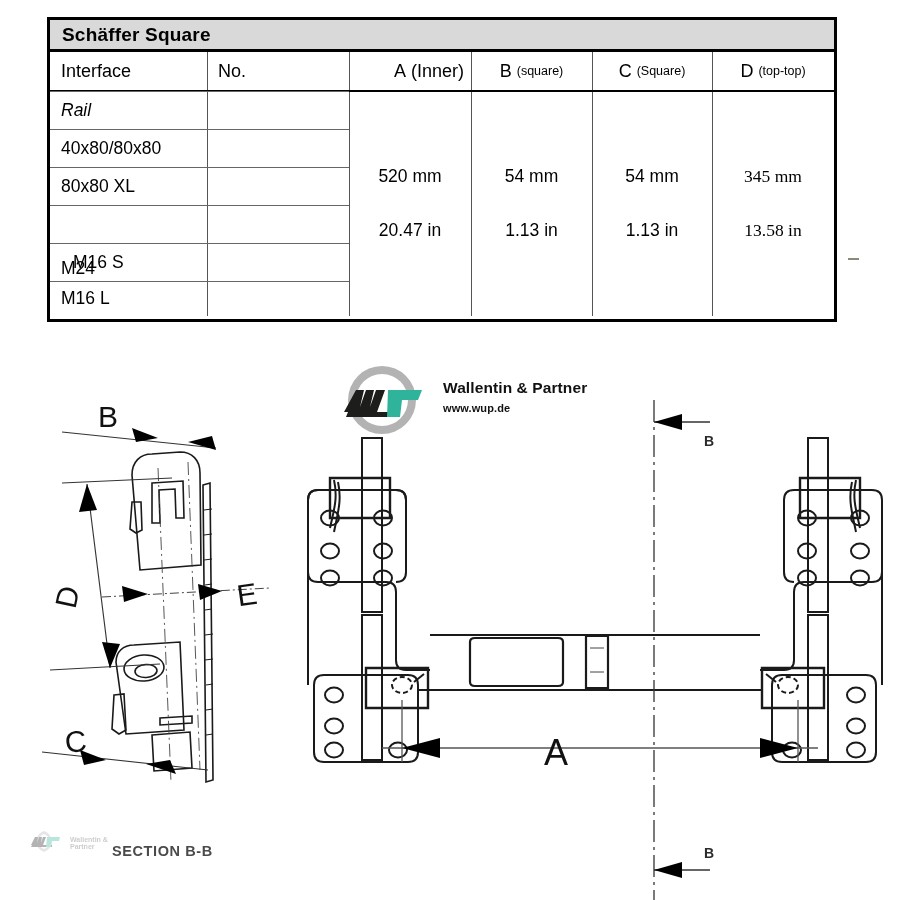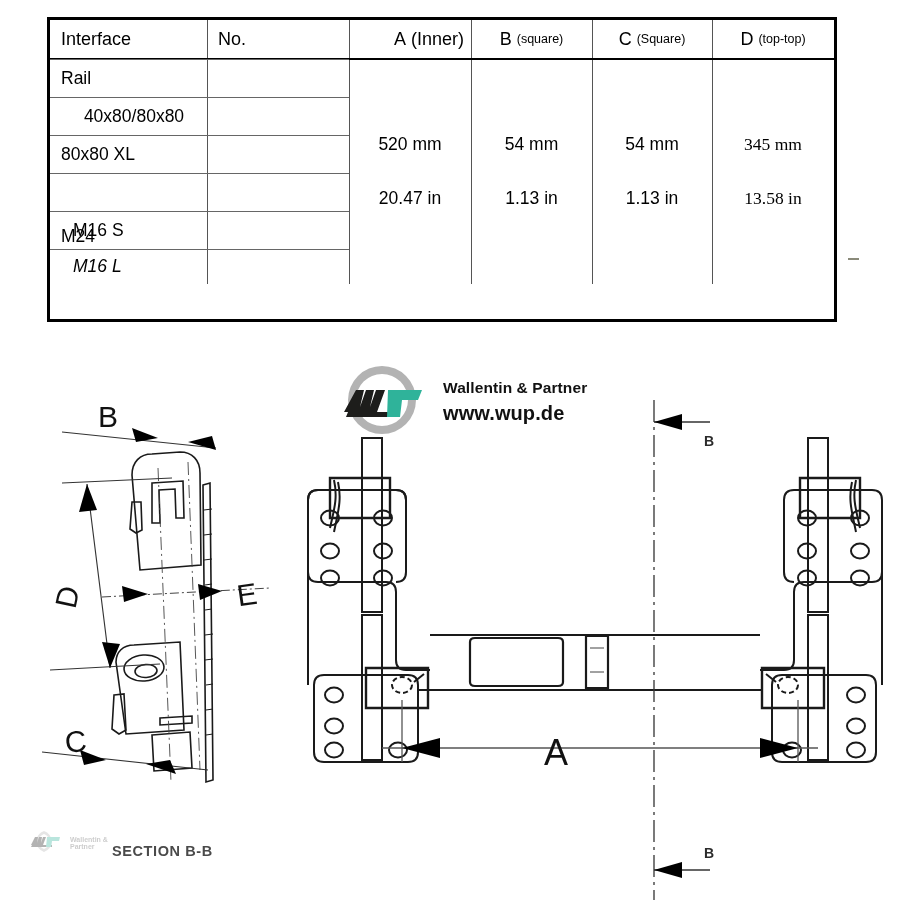--- a/index.html
+++ b/index.html
@@ -93,21 +93,21 @@
 
   
   .logo-wrap {
     position: absolute;
     left: 330px; top: 360px;
     width: 270px; height: 80px;
   }
   .logo-mark { position: absolute; left: 0; top: 0; width: 105px; height: 80px; }
   .logo-text { position: absolute; left: 113px; top: 19px; }
   .logo-text .l1 { font-size: 15.5px; font-weight: bold; color: #111; letter-spacing: .1px;}
-  .logo-text .l2 { font-size: 20px; font-weight: bold; color: #111; margin-top: 5px; letter-spacing: .1px;}
+  .logo-text .l2 { font-size: 11px; font-weight: bold; color: #111; margin-top: 5px; letter-spacing: .1px;}
 
   
   .drawing { position: absolute; left: 0; top: 340px; width: 900px; height: 560px; }
   .lbl {
     position: absolute;
     font-size: 30px;
     color: #111;
     font-family: "Liberation Sans", sans-serif;
   }
   .lbl.small { font-size: 14px; font-weight: bold; color: #2b2b2b; }
@@ -123,20 +123,23 @@
   .wm-logo { position: absolute; left: 26px; top: 828px; width: 100px; height: 26px; opacity: .33; }
   .wm-logo .wt { position:absolute; left: 44px; top: 8px; font-size: 7px; color:#666; font-weight:bold;}
 </style>
 </head>
 <body>
 
 <div id="page">
 
   <div class="spec-table">
 
+    <div class="title-band">
+      <span class="t">Schäffer Square</span>
+    </div>
 
     <div class="grid">
 
       <div class="vline" style="left:157px;"></div>
       <div class="vline" style="left:299px;"></div>
       <div class="vline" style="left:421px;"></div>
       <div class="vline" style="left:542px;"></div>
       <div class="vline" style="left:662px;"></div>
 
       <div class="hline thick" style="top:38px;"></div>
@@ -167,36 +170,36 @@
         <span>C</span>
         <span style="width:5px;"></span>
         <span class="sub">(Square)</span>
       </div>
       <div class="cell hdr center" style="left:662px; top:0; width:122px; height:38px;">
         <span>D</span>
         <span style="width:5px;"></span>
         <span class="sub">(top-top)</span>
       </div>
 
-      <div class="cell left" style="left:0; top:39px; width:157px; height:38px;">
+      <div class="cell left" style="left:0; top:39px; width:157px; height:38px;font-style:italic;">
         <span>Rail</span>
         </div>
-      <div class="cell left" style="left:0; top:77px; width:157px; height:38px;justify-content:center;">
+      <div class="cell left" style="left:0; top:77px; width:157px; height:38px;">
         <span>40x80/80x80</span>
         </div>
       <div class="cell left" style="left:0; top:115px; width:157px; height:38px;">
         <span>80x80 XL</span>
         </div>
       <div class="cell left" style="left:0; top:153px; width:157px; height:38px;margin-top:44px;">
         <span>M24</span>
         </div>
       <div class="cell left" style="left:12px; top:191px; width:157px; height:38px;">
         <span>M16 S</span>
         </div>
-      <div class="cell left" style="left:12px; top:229px; width:157px; height:35px;font-style:italic;">
+      <div class="cell left" style="left:0; top:229px; width:157px; height:35px;">
         <span>M16 L</span>
         </div>
 
       <div class="cell left" style="left:157px; top:39px; width:142px; height:38px;">
         <span></span>
         </div>
       <div class="cell left" style="left:157px; top:115px; width:142px; height:38px;">
         <span></span>
         </div>
       <div class="cell left" style="left:157px; top:153px; width:142px; height:38px;">

